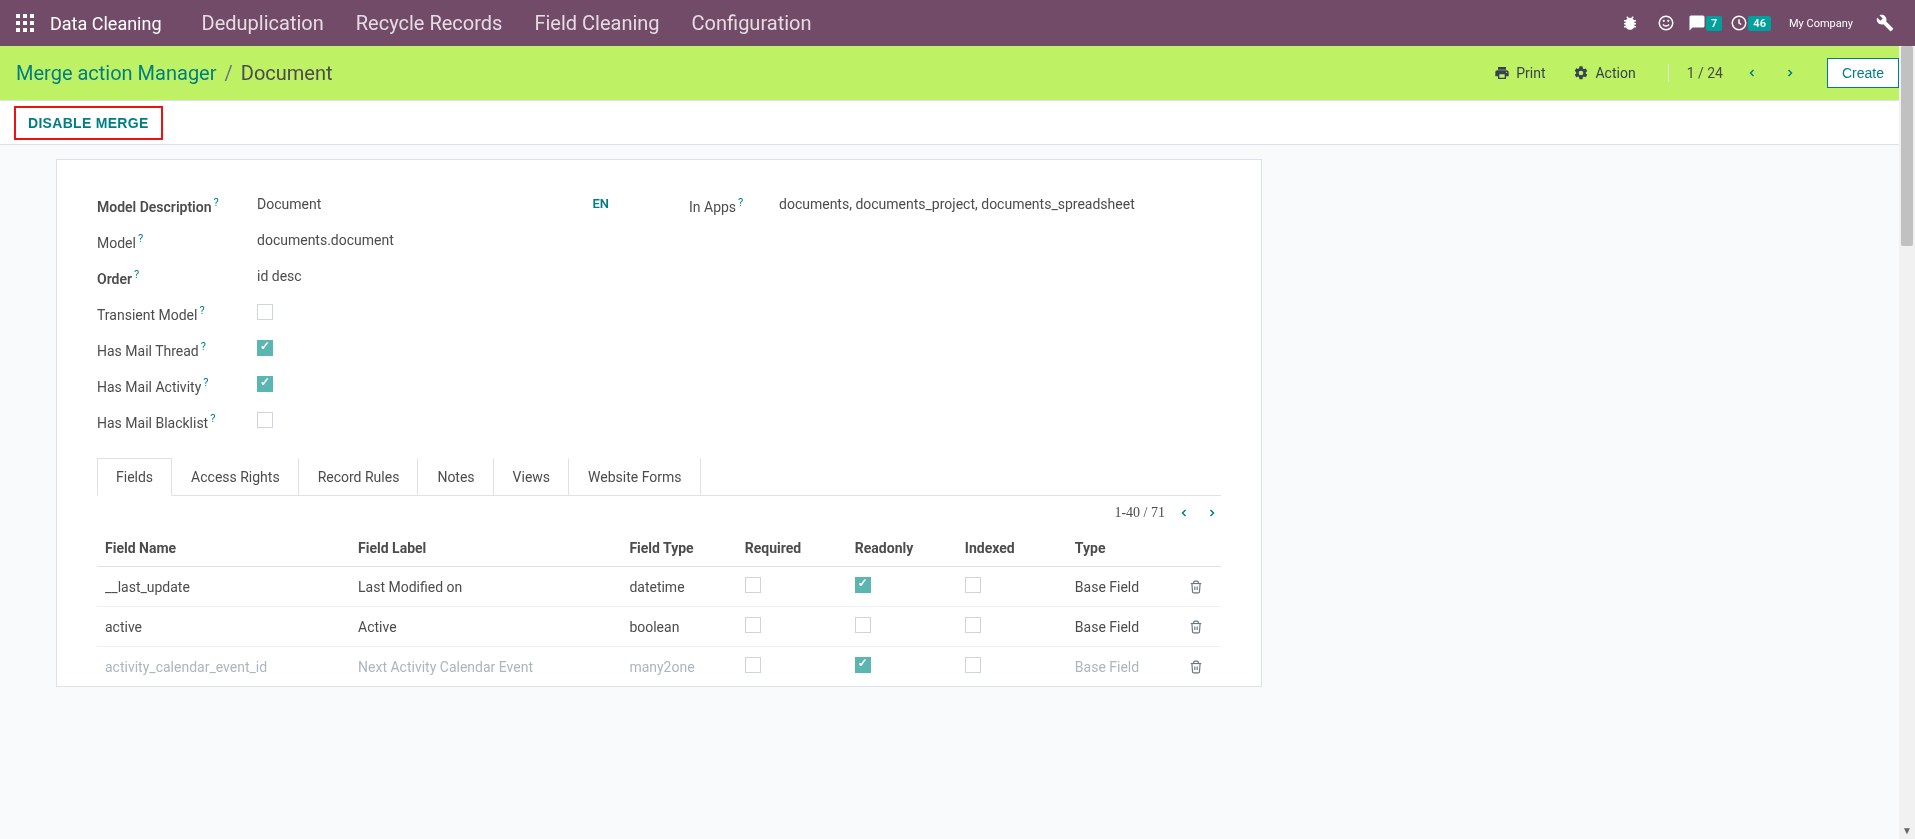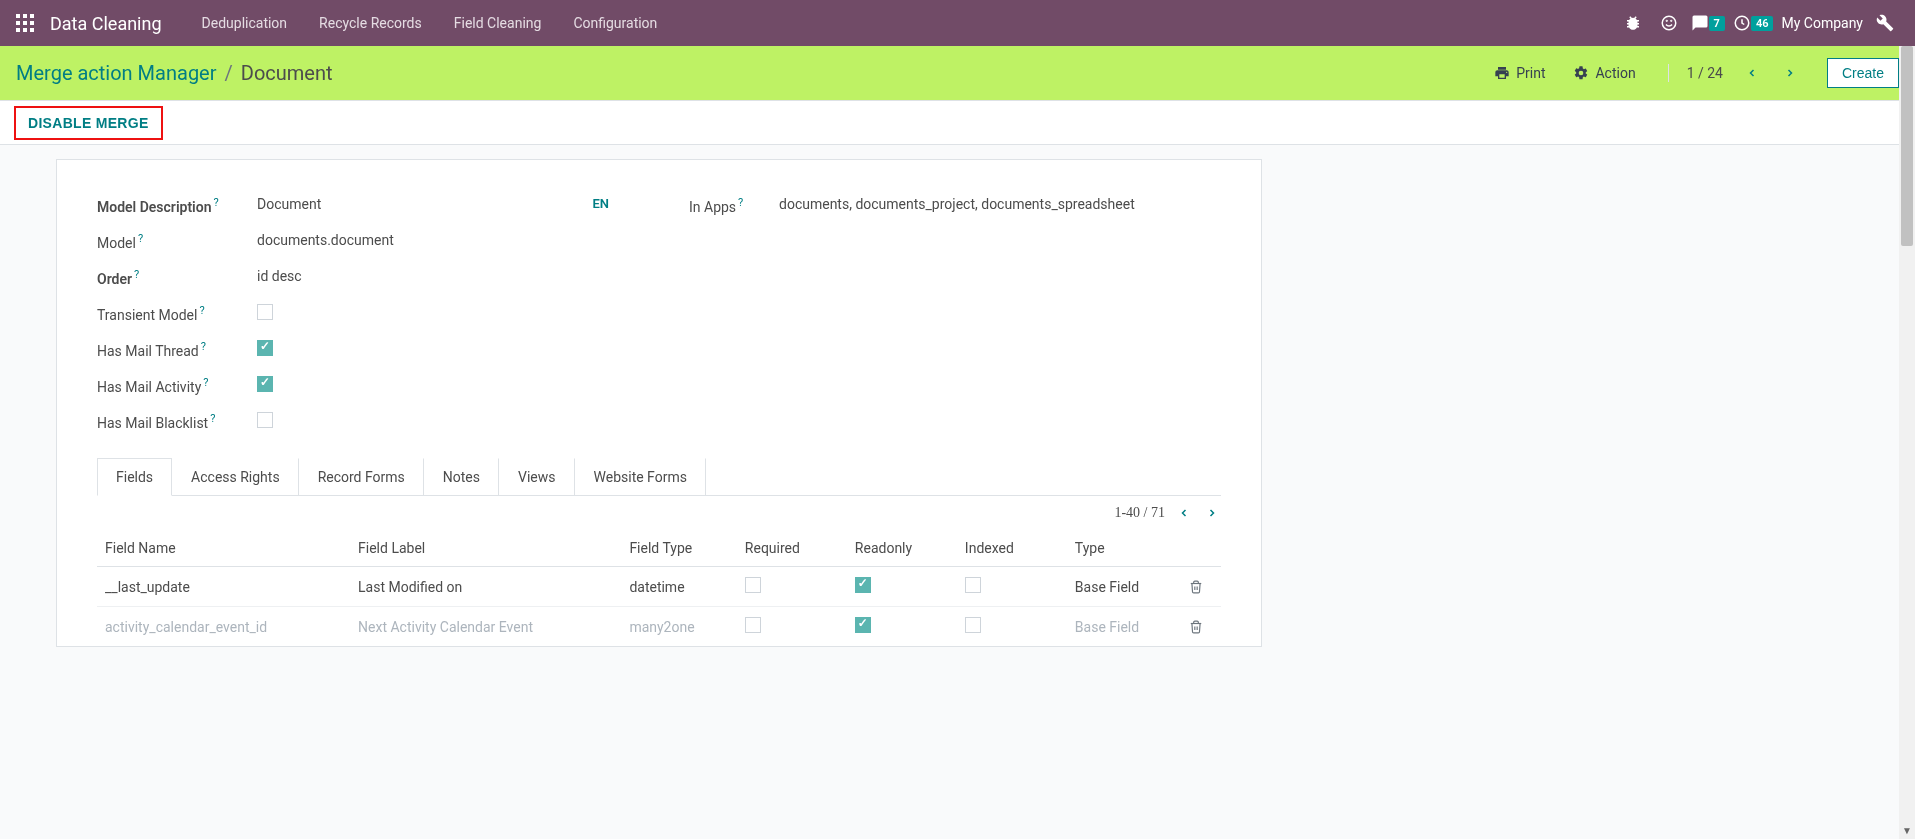--- a/index.html
+++ b/index.html
@@ -2,25 +2,25 @@
 <html><head>
 <meta charset="utf-8">
 <style>
   * { box-sizing: border-box; margin: 0; padding: 0; }
   body { font-family: -apple-system, BlinkMacSystemFont, "Segoe UI", Roboto, "Helvetica Neue", Arial, sans-serif; font-size: 14px; color: #374151; background: #f9fafb; }
   
   
   .navbar { background: #714b67; color: #fff; height: 46px; display: flex; align-items: center; padding: 0 16px; gap: 8px; }
   .navbar .apps-icon { display:inline-flex; width:18px; height:18px; }
   .navbar .brand { font-size: 18px; margin-left: 8px; margin-right: 20px; color:#fff; }
-  .navbar .nav-link { color: #e5dce3; font-size: 14px; padding: 0 12px; cursor:pointer; }
+  .navbar .nav-link { color: #e5dce3; font-size: 20px; padding: 0 12px; cursor:pointer; }
   .navbar-spacer { flex:1; }
   .navbar .icon-btn { display:inline-flex; align-items:center; justify-content:center; width:28px; height:28px; cursor:pointer; position:relative; }
   .navbar .badge { background:#00a09d; color:#fff; font-size:11px; padding:1px 5px; border-radius:2px; margin-left:-2px; font-weight:600;}
-  .navbar .company { color:#fff; margin:0 0; font-size:14px; }
+  .navbar .company { color:#fff; margin:0 10px; font-size:11px; }
   .navbar .user { display:flex; align-items:center; gap:8px; color:#fff; font-size:14px; margin-left:8px;}
   .avatar { width:26px; height:26px; border-radius:50%; background: radial-gradient(circle at 30% 30%, #f0c090, #a06030); border:1px solid rgba(255,255,255,0.3);}
   
   
   .control-bar { background:#bef264; border-bottom:1px solid #dee2e6; padding: 12px 16px; display:flex; align-items:center; gap:16px; }
   .breadcrumb { font-size: 20px; display:flex; align-items:center; gap:8px; }
   .breadcrumb .link { color:#017e84; cursor:pointer; }
   .breadcrumb .sep { color:#6c757d; }
   .breadcrumb .current { color:#4c4c4c; }
   .control-spacer { flex:1; }
@@ -55,21 +55,21 @@
   .tab { padding:10px 18px; font-size:14px; color:#4c4c4c; cursor:pointer; border:1px solid transparent; border-bottom:none; margin-bottom:-1px;}
   .tab.active { border-color:#dee2e6; background:#fff; color:#4c4c4c; border-bottom:1px solid #fff;}
   .tab:not(.active) { border-right:1px solid #dee2e6; }
   
   
   .sub-pager { display:flex; justify-content:flex-end; align-items:center; gap:10px; padding:8px 0;font-family:Liberation Serif, serif;}
   .sub-pager .pg { font-size:14px; color:#4c4c4c;}
   
   
   .table { width:100%; border-collapse:collapse; font-size:14px;}
-  .table th { text-align:left; padding:10px 8px; font-weight:400; color:#4c4c4c; border-bottom:1px solid #dee2e6;}
+  .table th { text-align:left; padding:10px 8px; font-weight:700; color:#4c4c4c; border-bottom:1px solid #dee2e6;}
   .table td { padding:10px 8px; border-bottom:1px solid #eef0f2; color:#4c4c4c;}
   .table .cb-cell { text-align:left; width:110px;}
   .table .trash-cell { width:40px; text-align:center; color:#6c757d; cursor:pointer;}
   .table tr.fade td { color:#adb5bd; border-bottom:none;}
   
   
   .fake-scroll { position:absolute; right:0; top:46px; bottom:0; width:16px; background:#f1f1f1;}
   .fake-scroll .thumb { position:absolute; left:2px; right:2px; top:0; height:200px; background:#c1c1c1; border-radius:2px;}
   .fake-scroll .arrow { position:absolute; left:0; right:0; height:16px; text-align:center; font-size:10px; color:#666; line-height:16px;}
   .fake-scroll .arrow.up { top:0; }
@@ -215,21 +215,21 @@
         <div class="form-row">
           <div class="form-label" style="width:90px;"><span>In Apps</span><span class="q">?</span></div>
           <div class="form-value">documents, documents_project, documents_spreadsheet</div>
         </div>
       </div>
     </div>
 
     <div class="tabs">
       <div class="tab active">Fields</div>
       <div class="tab">Access Rights</div>
-      <div class="tab">Record Forms</div>
+      <div class="tab">Record Rules</div>
       <div class="tab">Notes</div>
       <div class="tab">Views</div>
       <div class="tab">Website Forms</div>
     </div>
 
     <div class="sub-pager">
       <span class="pg">1-40 / 71</span>
       <span class="chevron-btn teal">
         <svg width="12" height="12" viewBox="0 0 24 24" fill="none" stroke="#017e84" stroke-width="3">
             <polyline points="15 18 9 12 15 6"></polyline>
@@ -266,20 +266,37 @@
             <td>Base Field</td>
             <td class="trash-cell">
               <svg width="14" height="14" viewBox="0 0 24 24" fill="none" stroke="#6c757d" stroke-width="2">
                 <polyline points="3 6 5 6 21 6"></polyline>
                 <path d="M19 6l-1 14a2 2 0 01-2 2H8a2 2 0 01-2-2L5 6"></path>
                 <path d="M10 11v6M14 11v6"></path>
                 <path d="M8 6V4a2 2 0 012-2h4a2 2 0 012 2v2"></path>
               </svg>
             </td>
           </tr>
+          <tr>
+            <td>active</td>
+            <td>Active</td>
+            <td>boolean</td>
+            <td class="cb-cell"><span class="checkbox-ro"></span></td>
+            <td class="cb-cell"><span class="checkbox-ro"></span></td>
+            <td class="cb-cell"><span class="checkbox-ro"></span></td>
+            <td>Base Field</td>
+            <td class="trash-cell">
+              <svg width="14" height="14" viewBox="0 0 24 24" fill="none" stroke="#6c757d" stroke-width="2">
+                <polyline points="3 6 5 6 21 6"></polyline>
+                <path d="M19 6l-1 14a2 2 0 01-2 2H8a2 2 0 01-2-2L5 6"></path>
+                <path d="M10 11v6M14 11v6"></path>
+                <path d="M8 6V4a2 2 0 012-2h4a2 2 0 012 2v2"></path>
+              </svg>
+            </td>
+          </tr>
           <tr class="fade">
             <td>activity_calendar_event_id</td>
             <td>Next Activity Calendar Event</td>
             <td>many2one</td>
             <td class="cb-cell"><span class="checkbox-ro"></span></td>
             <td class="cb-cell"><span class="checkbox-ro checked"></span></td>
             <td class="cb-cell"><span class="checkbox-ro"></span></td>
             <td>Base Field</td>
             <td class="trash-cell">
               <svg width="14" height="14" viewBox="0 0 24 24" fill="none" stroke="#6c757d" stroke-width="2">

